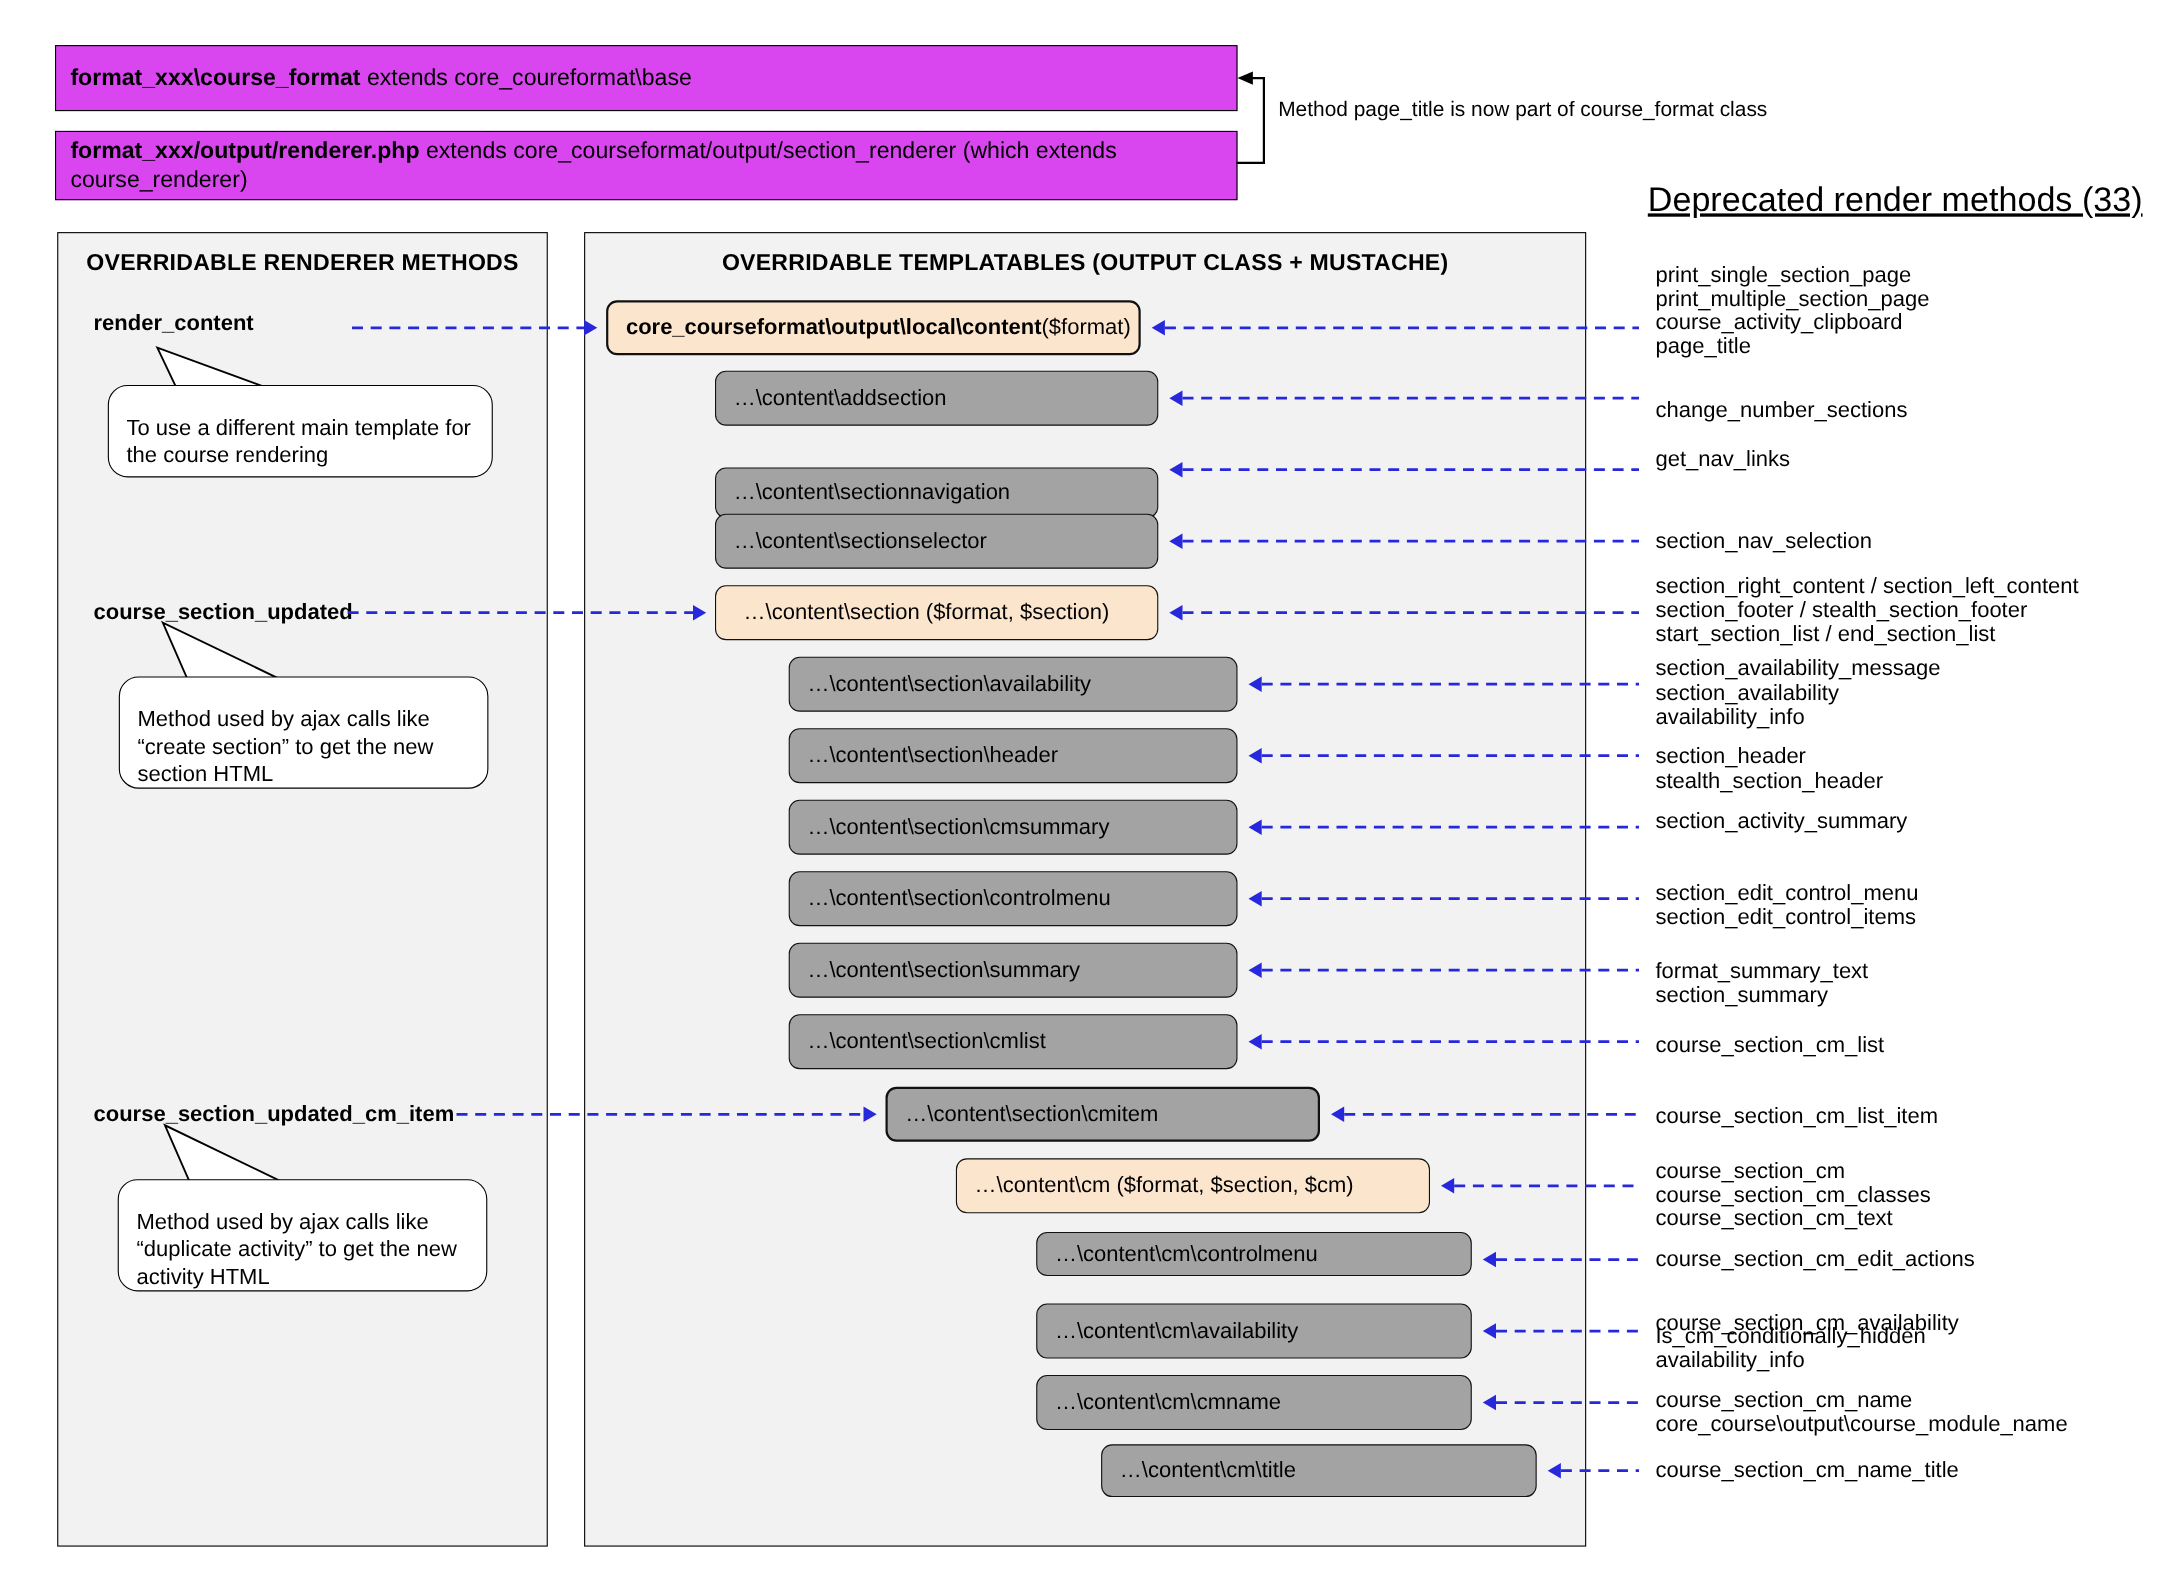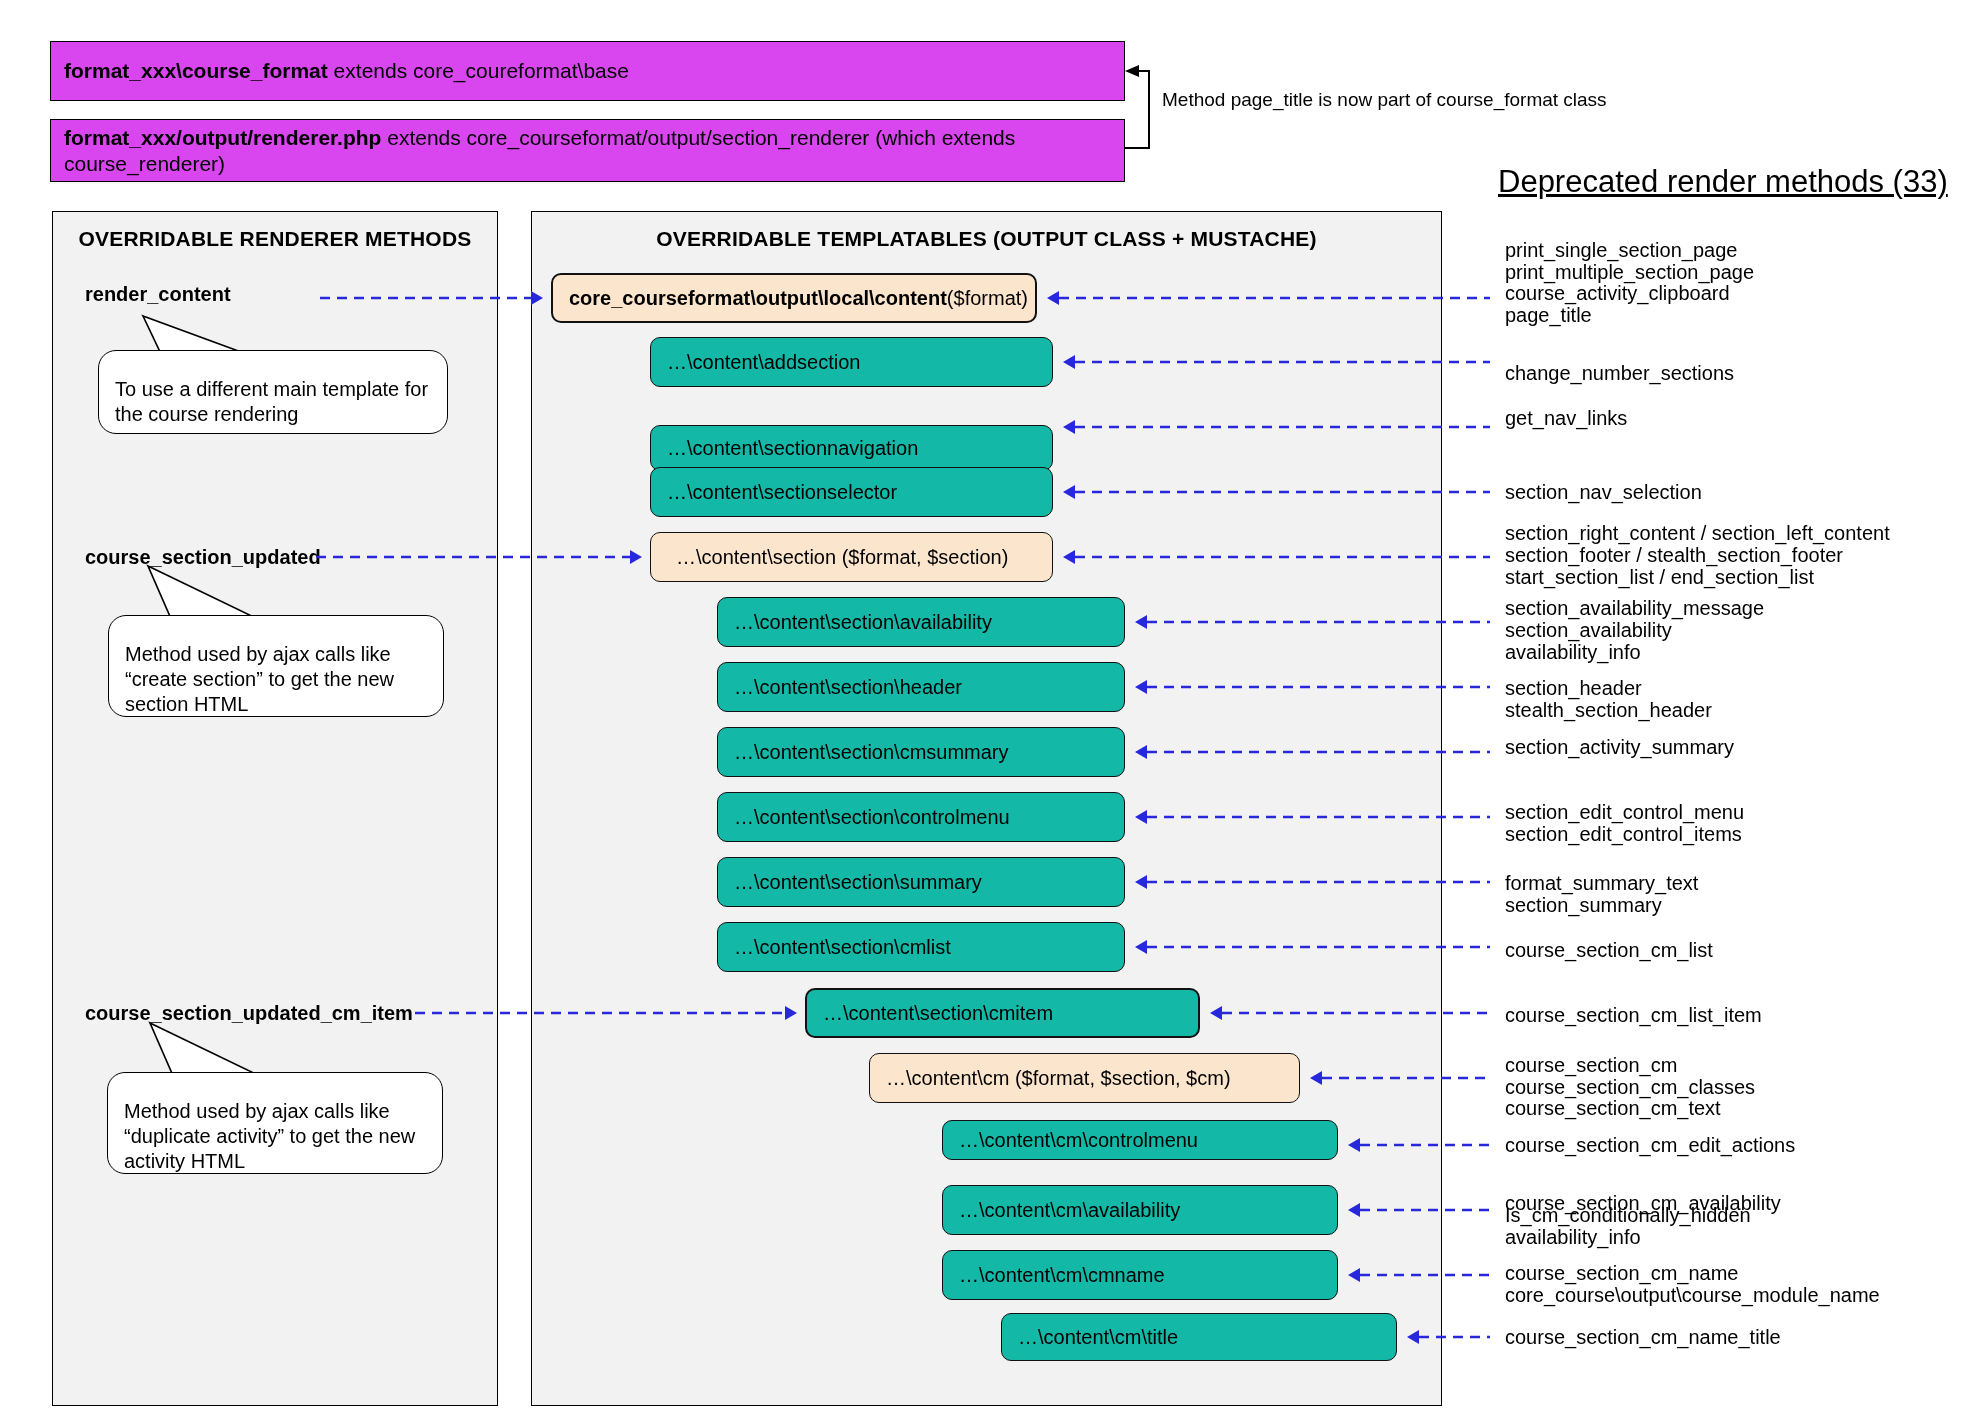--- a/index.html
+++ b/index.html
@@ -1,21 +1,21 @@
 <!DOCTYPE html>
 <html><head>
 <meta charset="utf-8">
 <style>
   html,body{margin:0;padding:0;background:#ffffff;}
   body{width:1964px;height:1427px;position:relative;font-family:"Liberation Sans",sans-serif;color:#000;}
   .abs{position:absolute;}
   .topbox{background:#d946ef;border:1.6px solid #000;font-size:21px;box-sizing:border-box;}
   .panel{background:#f2f2f2;border:1.6px solid #000;box-sizing:border-box;}
   .panel-title{font-weight:bold;font-size:21px;text-align:center;letter-spacing:.2px;}
-  .node{background:#14b8a6;border:1.7px solid #111;border-radius:10px;box-sizing:border-box;
+  .node{background:#a3a3a3;border:1.7px solid #111;border-radius:10px;box-sizing:border-box;
         font-size:20px;padding-left:16px;display:flex;align-items:center;white-space:nowrap;overflow:hidden;}
   .node.orange{background:#fce5cd;}
   .node.thick{border-width:2.6px;}
   .b{font-weight:bold;}
   .mlabel{font-weight:bold;font-size:20px;white-space:nowrap;}
   .dep-item{font-size:20px;line-height:24px;height:24px;white-space:nowrap;}
   .bubble{background:#fff;border:1.7px solid #000;border-radius:18px;box-sizing:border-box;
           font-size:20px;line-height:25px;padding:26px 12px 12px 16px;z-index:5;}
   .note-text{font-size:19px;white-space:nowrap;}
   .dep-title{font-size:31px;white-space:nowrap;text-decoration:underline;}

